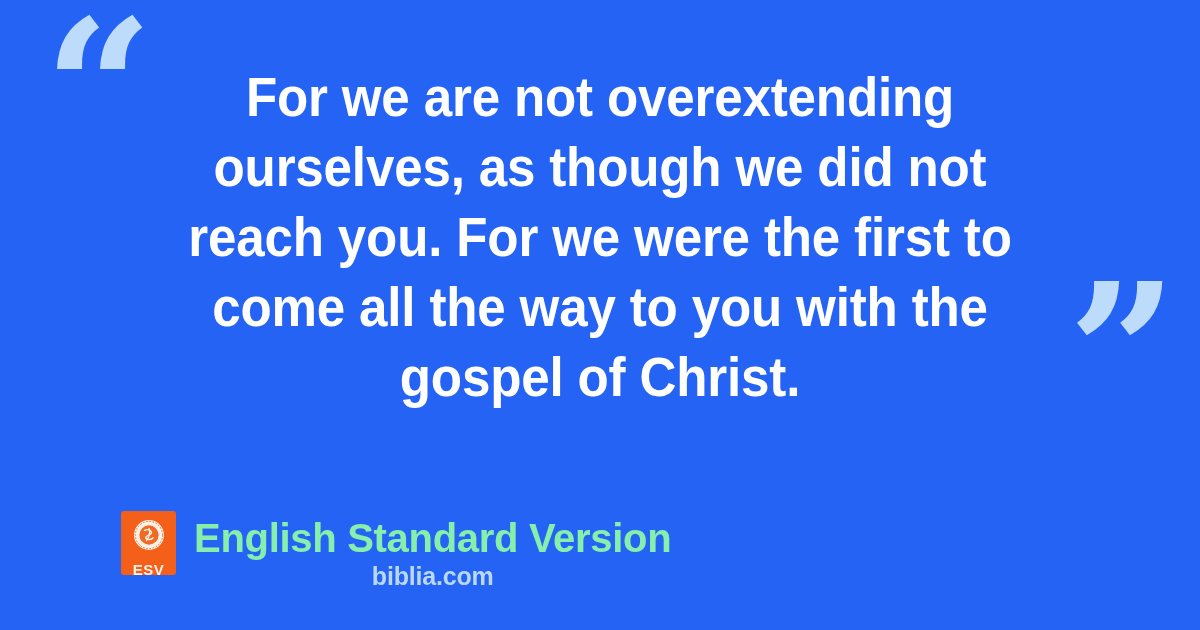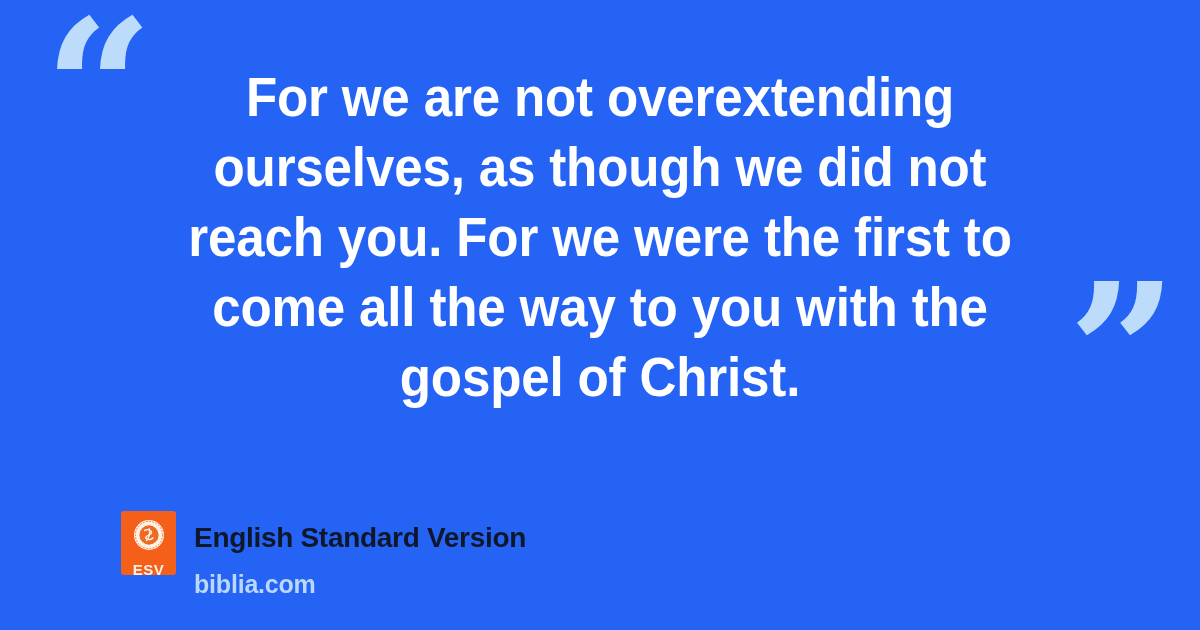--- a/index.html
+++ b/index.html
@@ -84,35 +84,36 @@
     letter-spacing: 0.5px;
     line-height: 1;
   }
   #footer-text {
     margin-left: 18px;
     padding-top: 4px;
     display: flex;
     flex-direction: column;
   }
   #version-name {
-    color: #0f172a;
-    font-size: 28px;
+    color: #86efac;
+    font-size: 40px;
     font-weight: 700;
     line-height: 46px;
     letter-spacing: -0.3px;
     white-space: nowrap;
   }
   #site-url {
-    margin-top: 8px;
+    margin-top: 0;
     color: #b9d8fb;
     font-size: 25px;
     font-weight: 700;
     line-height: 30px;
     letter-spacing: -0.2px;
     white-space: nowrap;
+    text-align: center;
   }
 </style>
 </head>
 <body>
 
 <div id="card">
 
   <div class="qmark" id="quote-open">“</div>
 
   <div id="quote-text">

